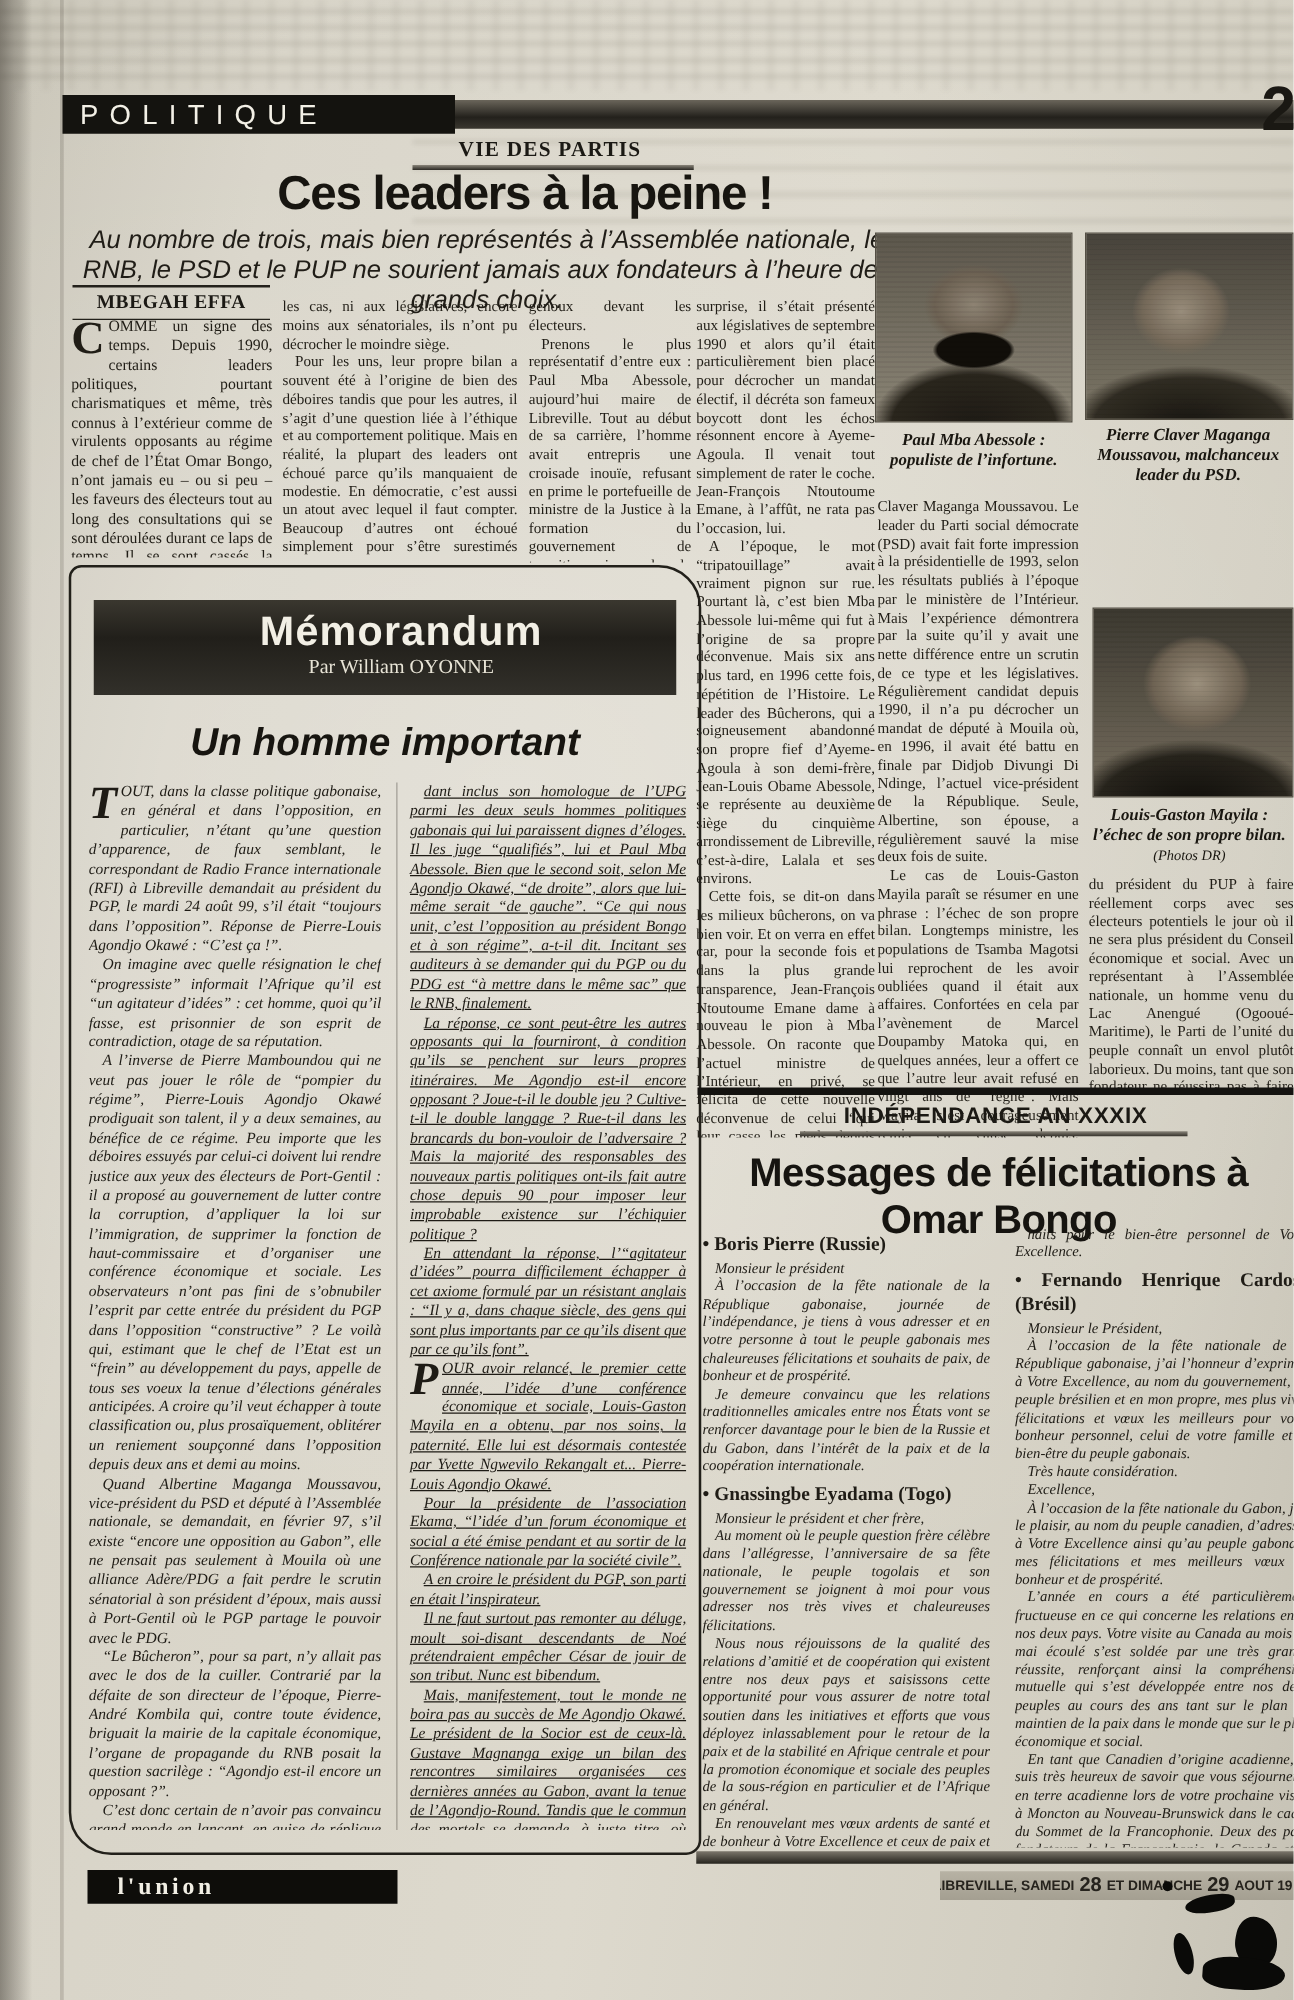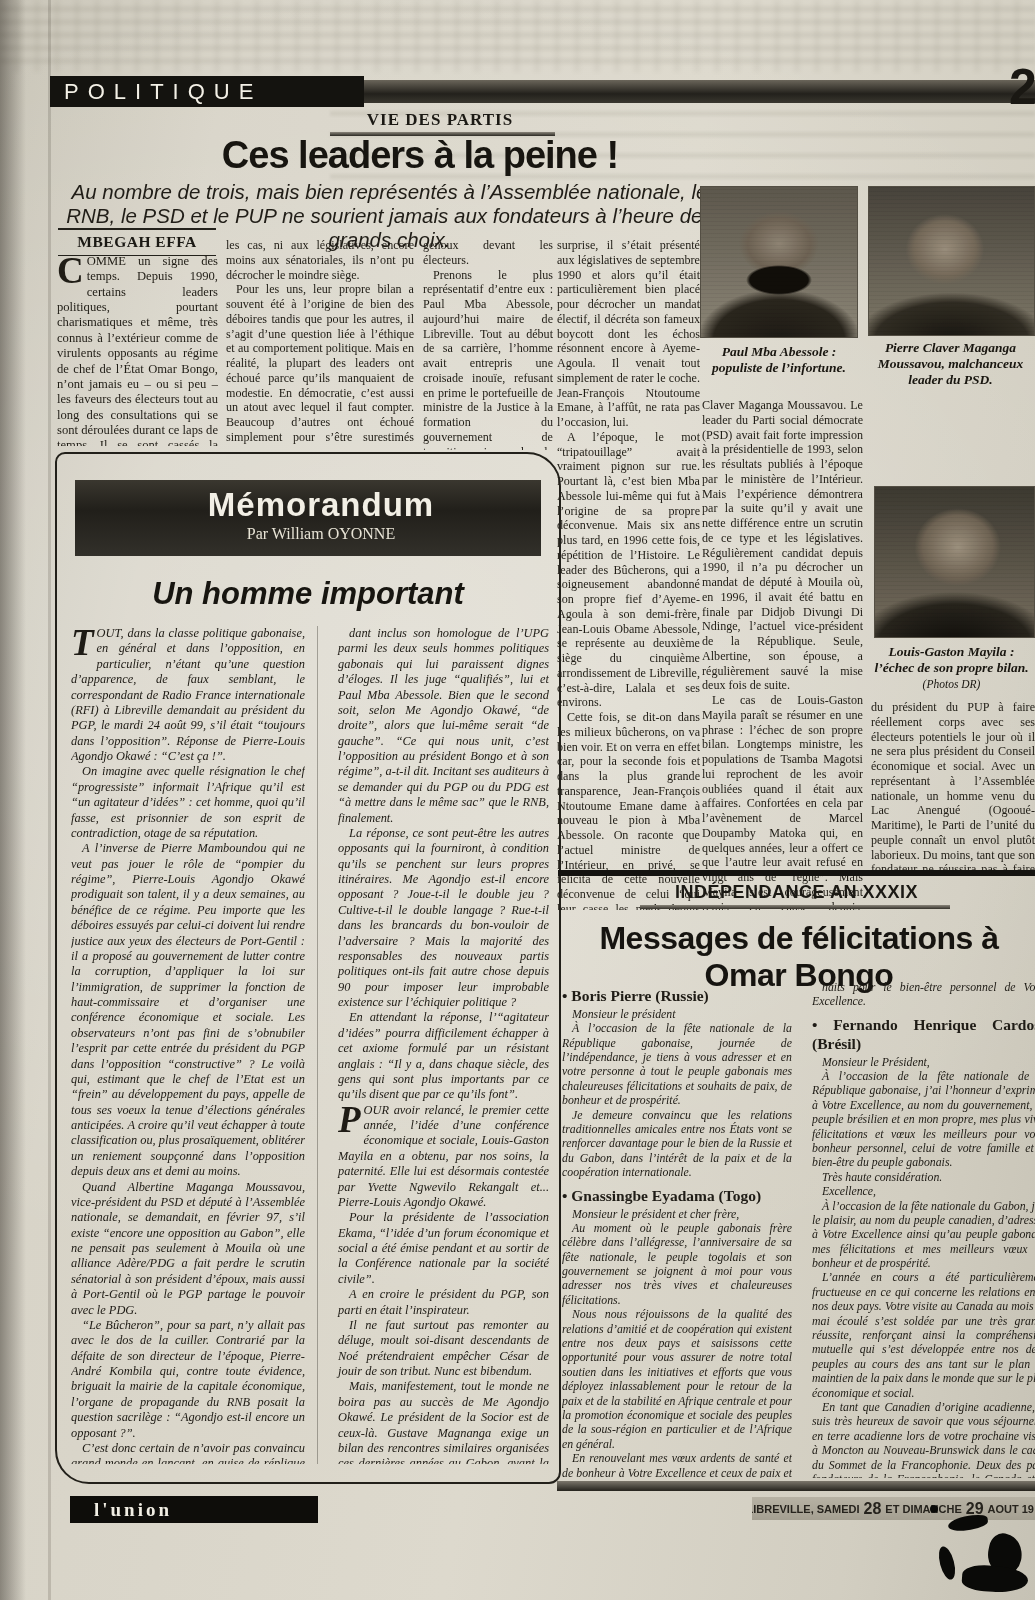--- a/index.html
+++ b/index.html
@@ -94,21 +94,21 @@
   #memo-band .t1 { color:#f2efe5; font-family:"Liberation Sans",sans-serif; font-weight:bold;
       font-size:33px; letter-spacing:1px; display:block; margin-top:6px; }
   #memo-band .t2 { color:#e8e4d6; font-size:16px; display:block; margin-top:1px; }
   #memo-headline { position:absolute; left:0; top:122px; width:100%; text-align:center;
       font-family:"Liberation Sans",sans-serif; font-weight:bold; font-style:italic; font-size:31px; color:#171510; }
   .memo-col { position:absolute; top:172px; height:838px; overflow:hidden; text-align:justify;
       font-style:italic; font-size:12.4px; line-height:1.24; color:#1e1b15; }
   .memo-col p { text-indent:11px; margin:0; }
   .memo-col p.dc { text-indent:0; }
   #memoA { left:14px;  width:234px; }
-  #memoB { left:260px; width:232px; border-left:1px solid rgba(40,36,28,.35); padding-left:20px; }
+  #memoB { left:260px; width:232px; border-left:1px solid rgba(40,36,28,.35); padding-left:10px;text-decoration:underline; }
 
   
   #indep-rule { position:absolute; left:558px; top:870px; width:477px; height:6px; background:#141310; }
   #indep-kicker { position:absolute; left:558px; top:882px; width:477px; text-align:center;
       font-family:"Liberation Sans",sans-serif; font-weight:bold; font-size:18px; letter-spacing:.5px; }
   #indep-krule { position:absolute; left:640px; top:905px; width:310px; height:4px;
       background:linear-gradient(180deg,#8a857a,#35322b); }
   #msg-headline { position:absolute; left:560px; top:920px; width:478px; text-align:center;
       font-family:"Liberation Sans",sans-serif; font-weight:bold; font-size:32px; letter-spacing:-.5px; color:#161410; }
   .msg-col { position:absolute; top:980px; height:498px; overflow:hidden; text-align:justify;
@@ -233,21 +233,21 @@
   <div id="indep-kicker">INDÉPENDANCE AN XXXIX</div>
   <div id="indep-krule"></div>
   <h2 id="msg-headline">Messages de félicitations à Omar Bongo</h2>
   <div id="msgs1" class="msg-col">
       <h4>• Boris Pierre (Russie)</h4>
       <p>Monsieur le président</p>
       <p>À l’occasion de la fête nationale de la République gabonaise, journée de l’indépendance, je tiens à vous adresser et en votre personne à tout le peuple gabonais mes chaleureuses félicitations et souhaits de paix, de bonheur et de prospérité.</p>
       <p>Je demeure convaincu que les relations traditionnelles amicales entre nos États vont se renforcer davantage pour le bien de la Russie et du Gabon, dans l’intérêt de la paix et de la coopération internationale.</p>
       <h4>• Gnassingbe Eyadama (Togo)</h4>
       <p>Monsieur le président et cher frère,</p>
-      <p>Au moment où le peuple gabonais frère célèbre dans l’allégresse, l’anniversaire de sa fête nationale, le peuple togolais et son gouvernement se joignent à moi pour vous adresser nos très vives et chaleureuses félicitations.</p>
+      <p>Au moment où le peuple question frère célèbre dans l’allégresse, l’anniversaire de sa fête nationale, le peuple togolais et son gouvernement se joignent à moi pour vous adresser nos très vives et chaleureuses félicitations.</p>
       <p>Nous nous réjouissons de la qualité des relations d’amitié et de coopération qui existent entre nos deux pays et saisissons cette opportunité pour vous assurer de notre total soutien dans les initiatives et efforts que vous déployez inlassablement pour le retour de la paix et de la stabilité en Afrique centrale et pour la promotion économique et sociale des peuples de la sous-région en particulier et de l’Afrique en général.</p>
       <p>En renouvelant mes vœux ardents de santé et de bonheur à Votre Excellence et ceux de paix et de prospérité pour votre pays, je vous prie d’agréer, Monsieur le président et cher frère, les assurances de ma très haute considération.</p>
     </div>
   <div id="msgs2" class="msg-col">
       <p>haits pour le bien-être personnel de Votre Excellence.</p>
       <h4>• Fernando Henrique Cardosa (Brésil)</h4>
       <p>Monsieur le Président,</p>
       <p>À l’occasion de la fête nationale de la République gabonaise, j’ai l’honneur d’exprimer à Votre Excellence, au nom du gouvernement, du peuple brésilien et en mon propre, mes plus vives félicitations et vœux les meilleurs pour votre bonheur personnel, celui de votre famille et le bien-être du peuple gabonais.</p>
       <p>Très haute considération.</p>
       <p>Excellence,</p>

